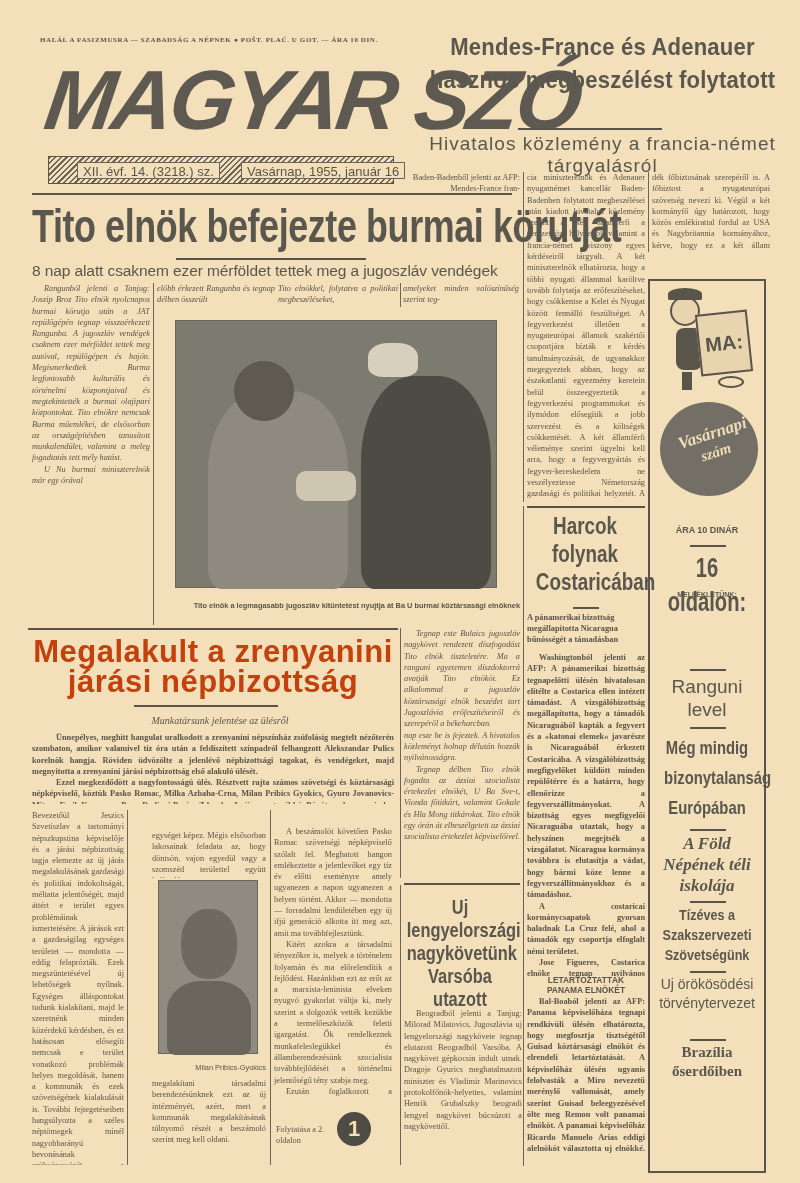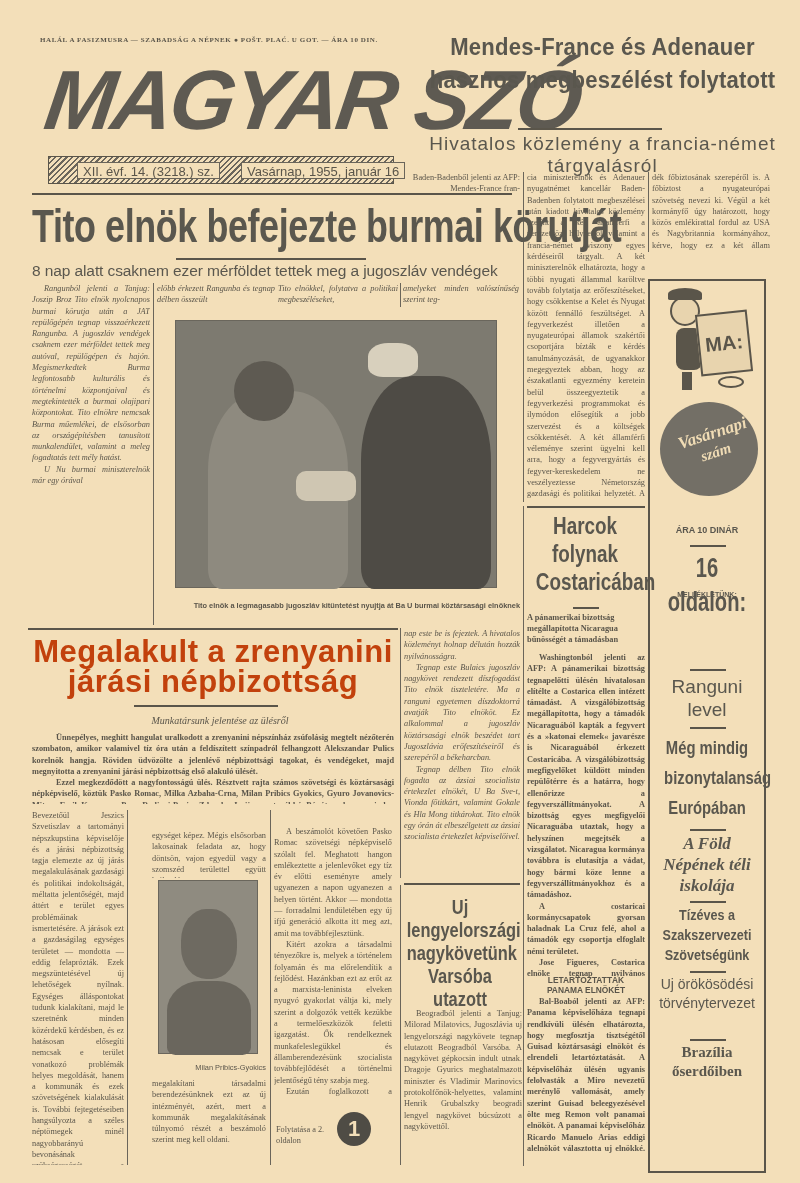--- a/index.html
+++ b/index.html
@@ -102,22 +102,22 @@
   <div class="fig" style="left:192px; top:22px; width:50px; height:34px; background:#d8d0bd; border-radius:40% 40% 30% 30%;"></div>
   <div class="fig" style="left:120px; top:150px; width:60px; height:30px; background:#cfc6b2; border-radius:10px;"></div>
 </div>
 <div class="abs caption" style="left:170px; top:600px; width:350px;">Tito elnök a legmagasabb jugoszláv kitüntetést nyujtja át Ba U burmai köztársasági elnöknek</div>
 
 <div class="rule" style="left:28px; top:628px; width:370px; height:2px;"></div>
 <div class="rule" style="left:163px; top:628px; width:2px; height:0;"></div>
 
 <div class="vrule" style="left:400px; top:628px; height:250px;"></div>
 <div class="abs bodytext italic" style="left:404px; top:628px; width:116px; height:250px;">
+  <p>Tegnap este Bulaics jugoszláv nagykövet rendezett díszfogadást Tito elnök tiszteletére. Ma a ranguni egyetemen díszdoktorrá avatják Tito elnököt. Ez alkalommal a jugoszláv köztársasági elnök beszédet tart Jugoszlávia erőfeszítéseiről és szerepéről a békeharcban.</p>
   <p style="text-indent:0">nap este be is fejeztek. A hivatalos közleményt holnap délután hozzák nyilvánosságra.</p>
-  <p>Tegnap este Bulaics jugoszláv nagykövet rendezett díszfogadást Tito elnök tiszteletére. Ma a ranguni egyetemen díszdoktorrá avatják Tito elnököt. Ez alkalommal a jugoszláv köztársasági elnök beszédet tart Jugoszlávia erőfeszítéseiről és szerepéről a békeharcban.</p>
   <p>Tegnap délben Tito elnök fogadta az ázsiai szocialista értekezlet elnökét, U Ba Sve-t, Vionda főtitkárt, valamint Gokale és Hla Mong titkárokat. Tito elnök egy órán át elbeszélgetett az ázsiai szocialista értekezlet képviselőivel.</p>
 </div>
 <div class="rule" style="left:404px; top:883px; width:116px; height:1.5px;"></div>
 
 <div class="abs mega-head">
   <div>Megalakult a zrenyanini</div>
   <div>járási népbizottság</div>
 </div>
 <div class="rule" style="left:134px; top:705px; width:144px; height:1.5px;"></div>
 <div class="abs mega-sub">Munkatársunk jelentése az ülésről</div>

